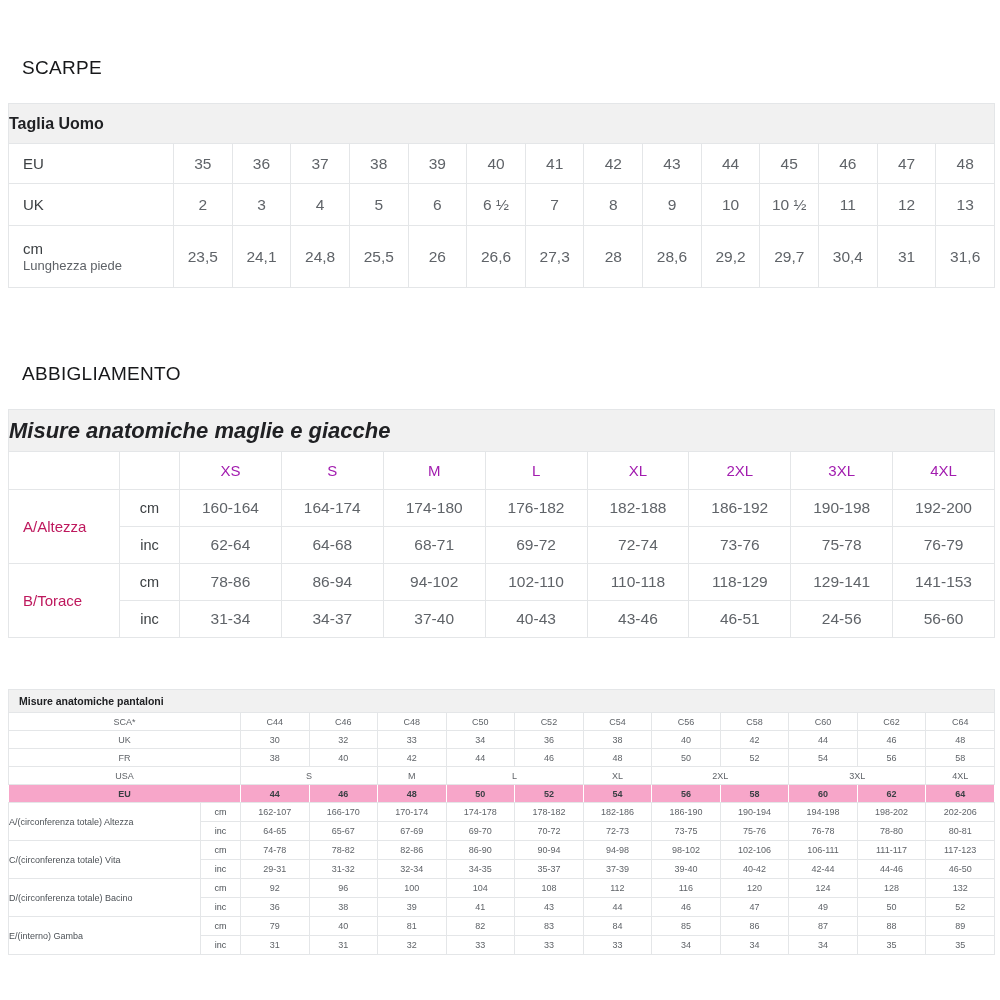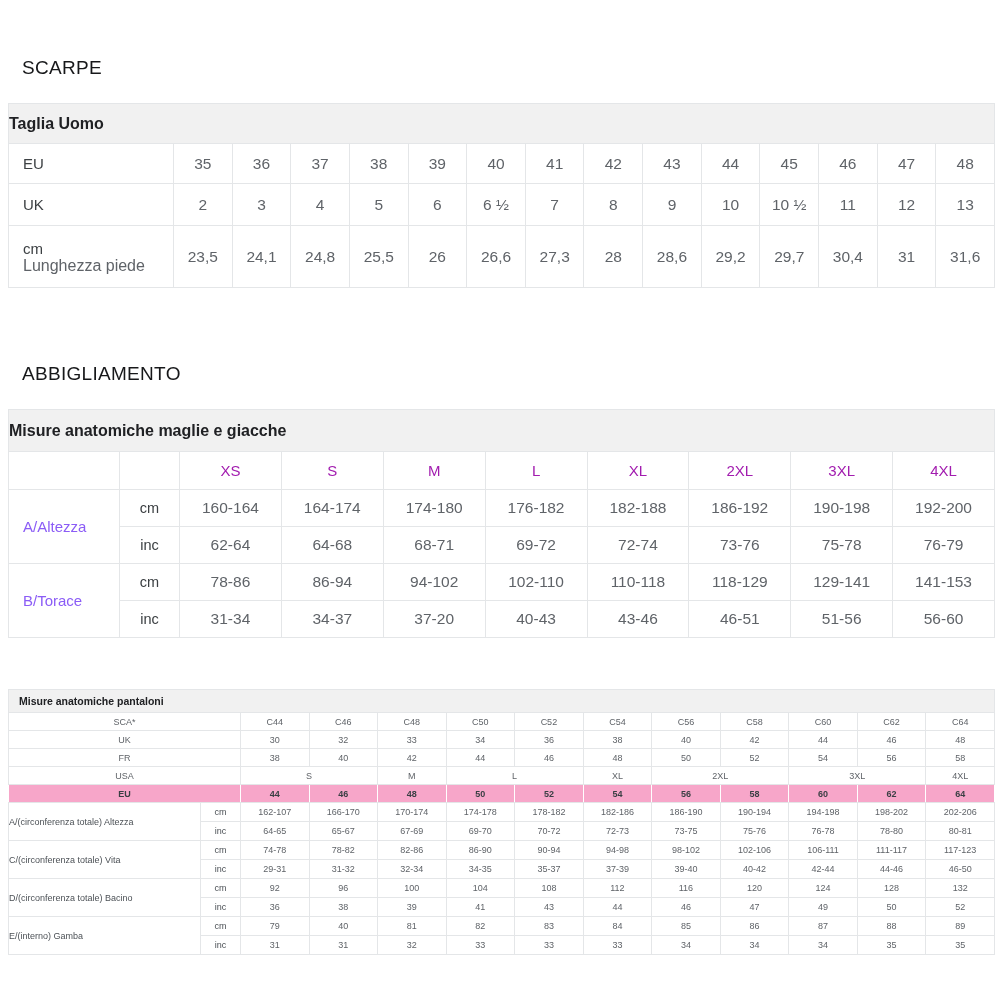--- a/index.html
+++ b/index.html
@@ -29,33 +29,33 @@
   }
   
   .t1 .c-lbl{width:165px;}
   .t1 thead tr{height:40px;}
   .t1 th.ttl{font-size:16px;}
   .t1 tbody tr:nth-child(1){height:40px;}
   .t1 tbody tr:nth-child(2){height:42px;}
   .t1 tbody tr:nth-child(3){height:62px;}
   .t1 .lblcell{text-align:left;padding-left:14px;}
   .lbl-main{font-size:15px;color:#3c4043;line-height:17px;}
-  .lbl-sub{font-size:16px;color:#5f6368;line-height:14px;margin-top:2px;}
+  .lbl-sub{font-size:13px;color:#5f6368;line-height:14px;margin-top:2px;}
   td.val{text-align:center;font-size:15.5px;color:#5f6368;}
   
   .t2{margin-top:0;}
   .t2 .c-lbl{width:111px;}
   .t2 .c-unit{width:60px;}
   .t2 tr.ttl-row{height:42px;}
-  .t2 th.ttl{font-size:16px;}
+  .t2 th.ttl{font-size:22px;font-style:italic;}
   .t2 tr.hdr{height:38px;}
   .t2 th.sizeh{font-weight:400;font-size:15px;color:#a21caf;text-align:center;background:#fff;}
   .t2 th.blankh{background:#fff;}
   .t2 tbody tr{height:37px;}
-  .t2 .glabel{text-align:left;padding-left:14px;font-size:15px;color:#8b5cf6;}
+  .t2 .glabel{text-align:left;padding-left:14px;font-size:15px;color:#be185d;}
   .t2 .unit{text-align:center;font-size:14.5px;color:#3c4043;}
   
   .t3{margin-top:51px;}
   .t3 .c-lbl{width:192px;}
   .t3 .c-unit{width:40px;}
   .t3 thead tr{height:23px;padding-left:24px;}
   .t3 th.ttl{font-size:10.5px;padding-left:10px;}
   .t3 tbody tr.size{height:18px;}
   .t3 tbody tr.meas{height:19px;}
   .t3 td{font-size:9px;}
@@ -205,25 +205,25 @@
           <td class="val">102-110</td>
           <td class="val">110-118</td>
           <td class="val">118-129</td>
           <td class="val">129-141</td>
           <td class="val">141-153</td>
         </tr>
         <tr>
           <td class="unit">inc</td>
           <td class="val">31-34</td>
           <td class="val">34-37</td>
-          <td class="val">37-20</td>
+          <td class="val">37-40</td>
           <td class="val">40-43</td>
           <td class="val">43-46</td>
           <td class="val">46-51</td>
-          <td class="val">51-56</td>
+          <td class="val">24-56</td>
           <td class="val">56-60</td>
         </tr>
       </tbody>
   </table>
 
   <table class="sz t3">
     <colgroup>
         <col class="c-lbl">
         <col class="c-unit">
         <col span="11">

